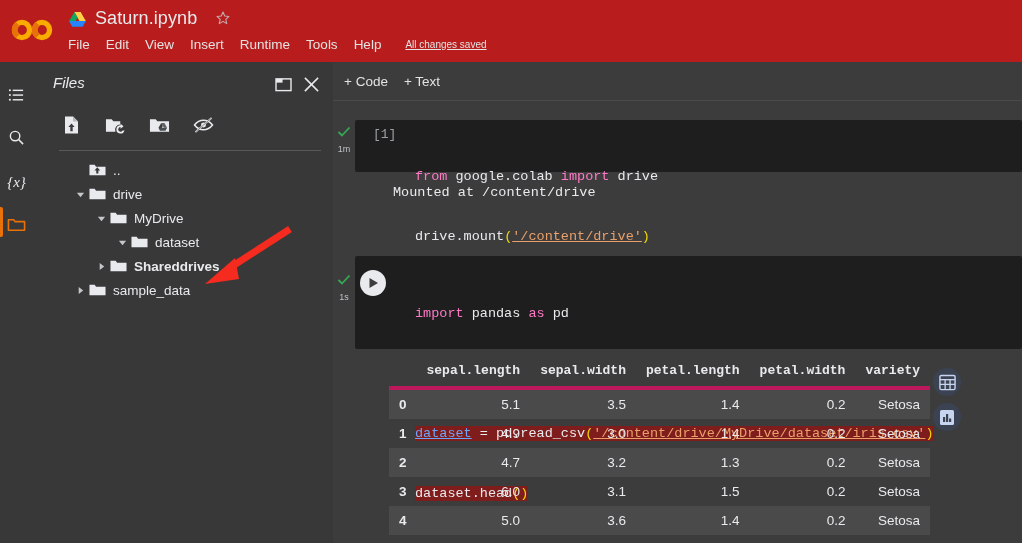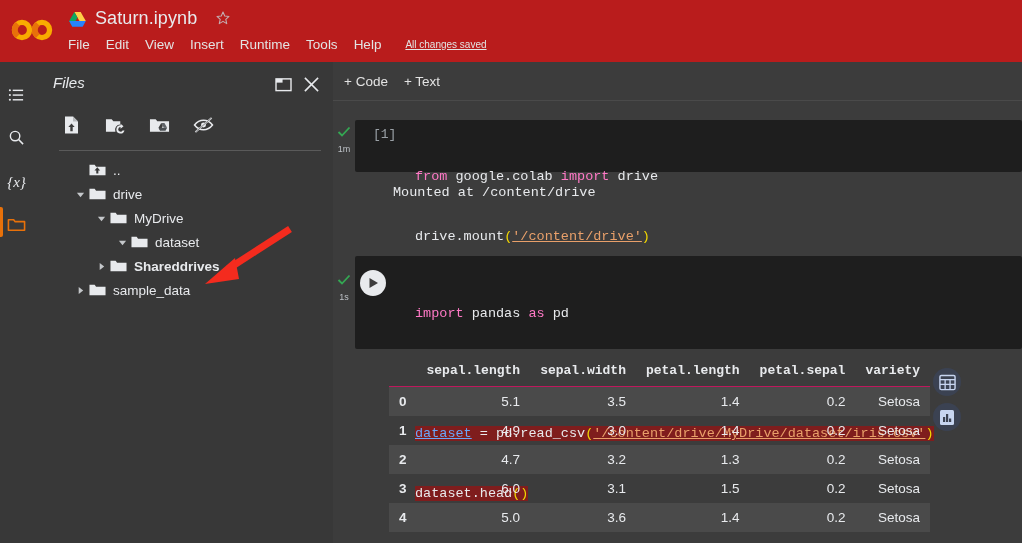--- a/index.html
+++ b/index.html
@@ -64,21 +64,21 @@
   .lnk{color:#6aa6f8;text-decoration:underline;}
   .sel{background:#7f1d1d;}
   .outtext{font-family:"Liberation Mono",monospace;font-size:13.5px;color:#e8eaed;}
 
   
   .dfwrap{position:absolute;}
   .df{border-collapse:collapse;}
   .df th{font-family:"Liberation Mono",monospace;font-size:13px;font-weight:bold;color:#e8eaed;text-align:right;padding:4px 10px 8px 10px;}
   .df td{font-family:"Liberation Sans",sans-serif;font-size:13.5px;color:#e8eaed;text-align:right;padding:7px 10px;}
   .df td.idx{font-weight:bold;text-align:left;}
-  .df thead tr{border-bottom:1px solid #be185d;}
+  .df thead tr{border-bottom:4px solid #be185d;}
   .df tbody tr.odd{background:#4a4a4a;}
   .actbtn{position:absolute;width:28px;height:28px;border-radius:50%;background:#3b4252;display:flex;align-items:center;justify-content:center;cursor:pointer;}
 
   .arrow{position:absolute;left:195px;top:222px;width:110px;height:72px;pointer-events:none;}
 </style>
 </head>
 <body>
 
 <div class="app">
 
@@ -326,21 +326,21 @@
       </div>
 
       <div class="dfwrap" style="left:56px;top:103px;">
         <table class="df" id="dftable">
           <thead>
               <tr>
                 <th></th>
                 <th>sepal.length</th>
                 <th>sepal.width</th>
                 <th>petal.length</th>
-                <th>petal.sepal</th>
+                <th>petal.width</th>
                 <th>variety</th>
               </tr>
             </thead>
           <tbody>
               <tr class="odd">
                 <td class="idx">0</td>
                 <td>5.1</td>
                 <td>3.5</td>
                 <td>1.4</td>
                 <td>0.2</td>

